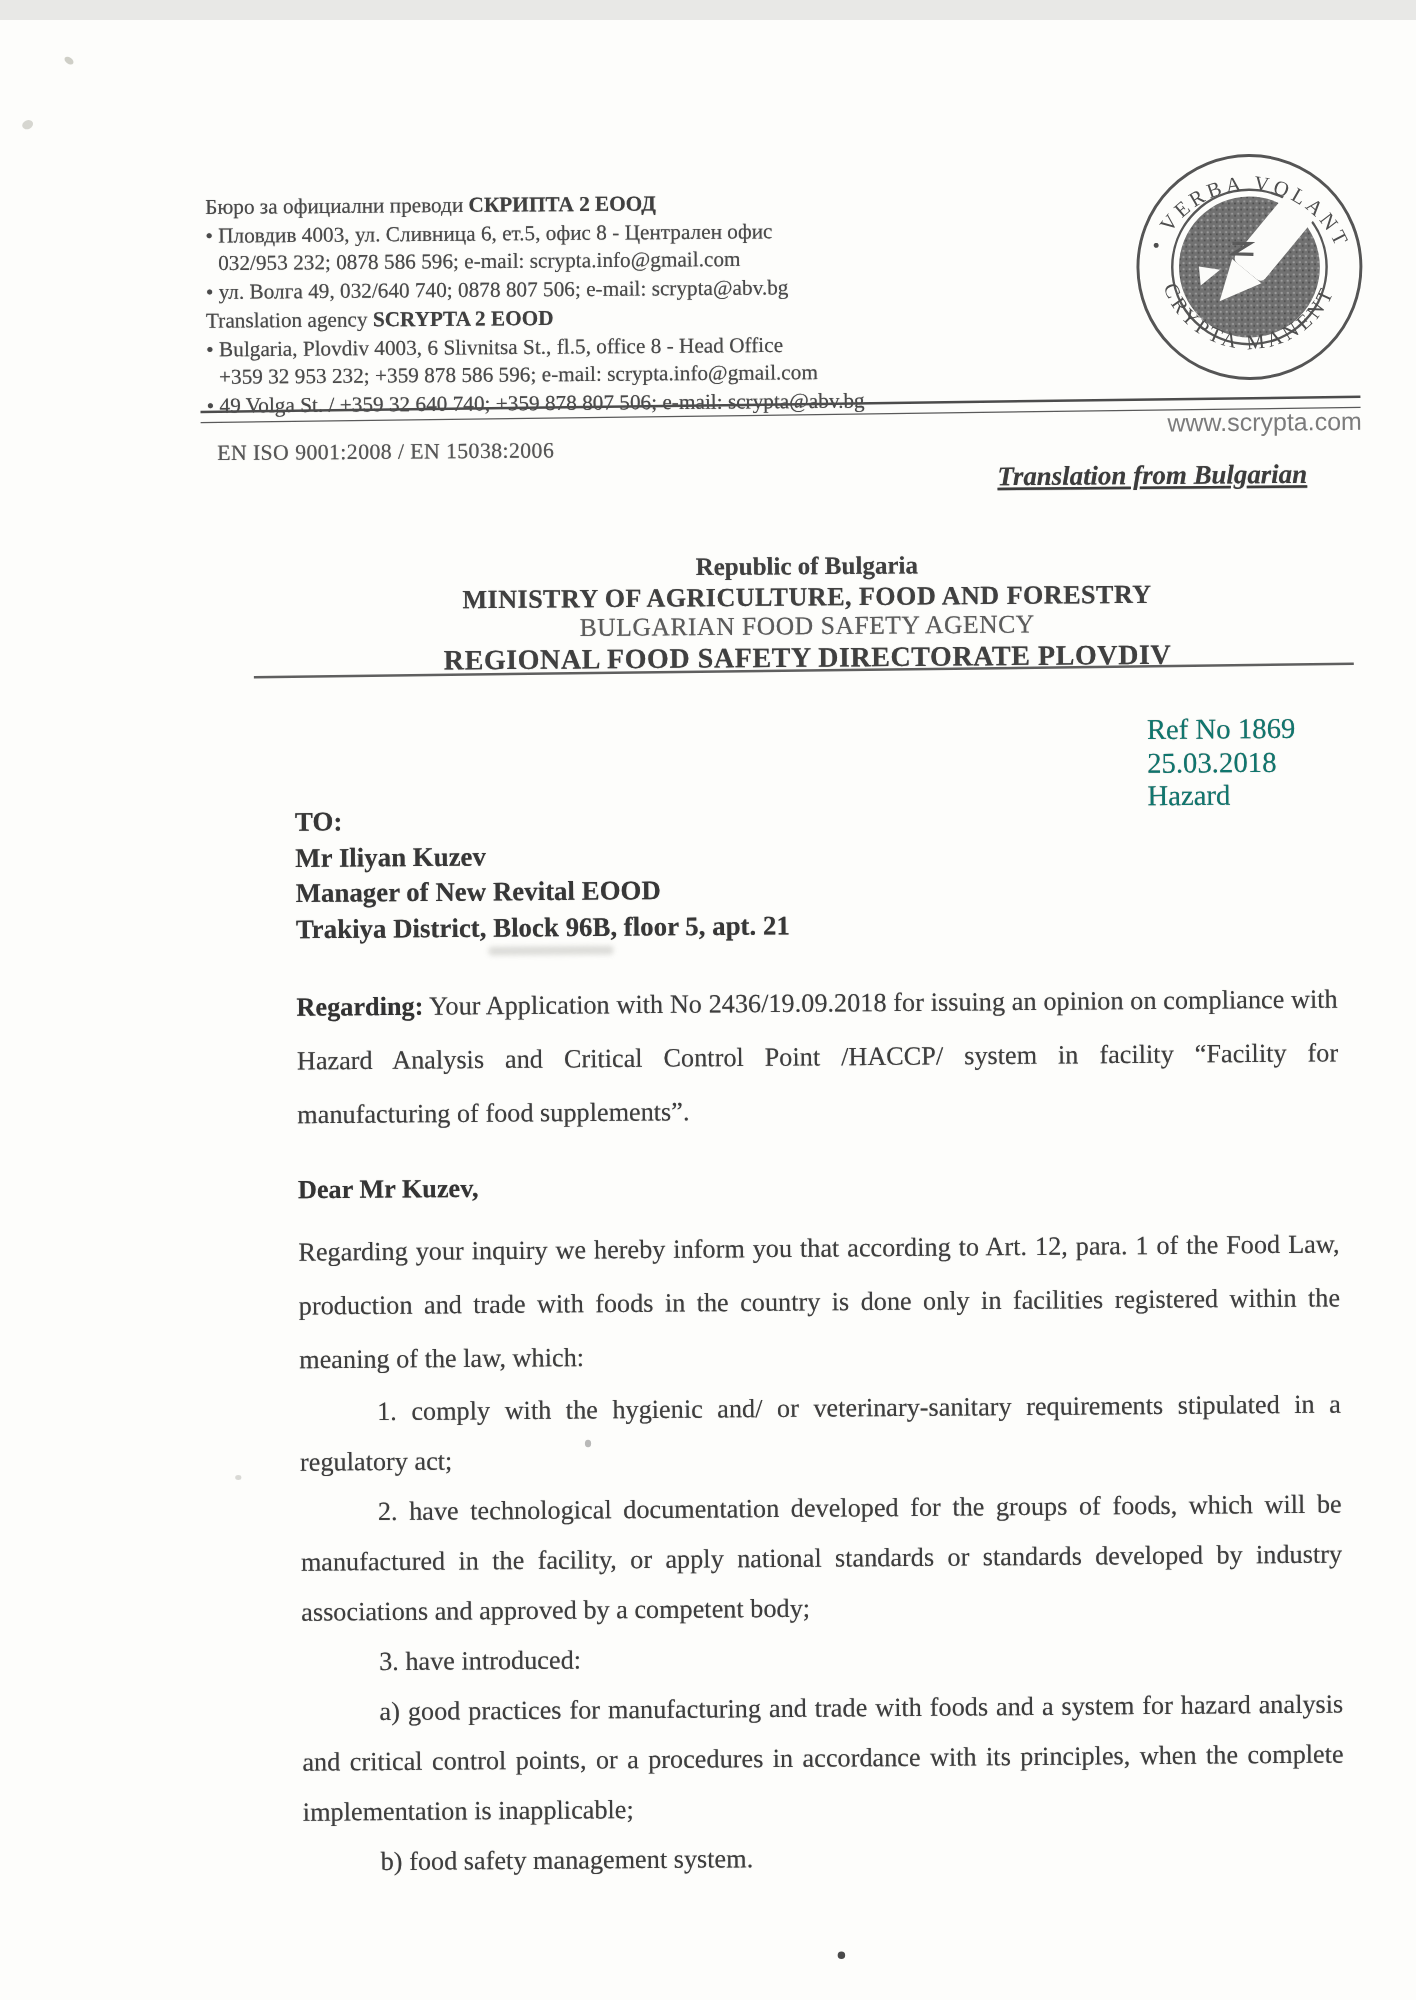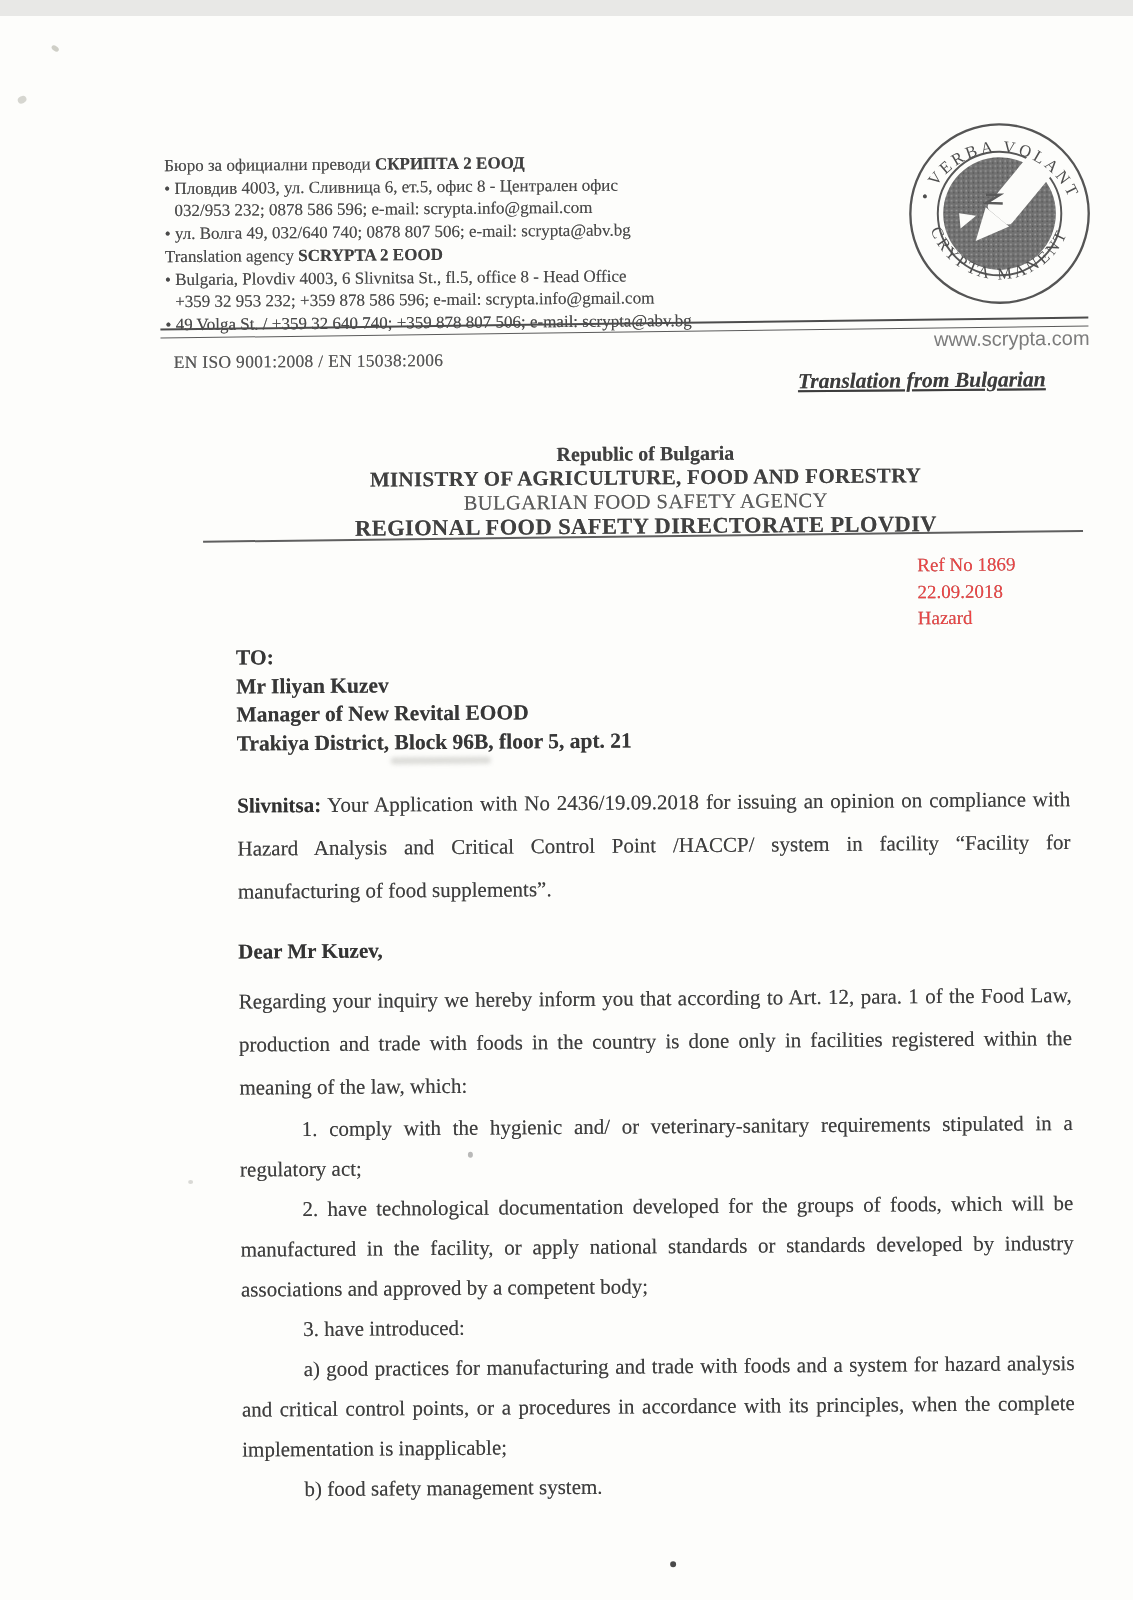--- a/index.html
+++ b/index.html
@@ -52,21 +52,21 @@
   }
 
   
   .org-header{position:absolute;left:228px;top:427px;width:838px;text-align:center;color:#404040;}
   .org-header .l1{font-size:20px;font-weight:bold;line-height:23px;}
   .org-header .l2{font-size:21px;font-weight:bold;line-height:24px;letter-spacing:0.3px;}
   .org-header .l3{font-size:20.5px;line-height:24px;color:#5c5c5c;letter-spacing:0.4px;}
   .org-header .l4{font-size:22.5px;font-weight:bold;line-height:25px;letter-spacing:0.4px;}
 
   
-  .ref-block{position:absolute;left:918px;top:539px;font-size:19px;line-height:26.5px;color:#ef4444;}
+  .ref-block{position:absolute;left:918px;top:558px;font-size:23px;line-height:26.5px;color:#0f766e;}
 
   
   .recipient{position:absolute;left:236px;top:625px;font-size:21.5px;font-weight:bold;line-height:28.5px;color:#373737;}
 
   
   .body-text{
     position:absolute;left:236px;top:766px;width:833px;
     font-size:21px;line-height:43px;text-align:justify;color:#3e3e3e;
   }
   .body-text p{margin:0;}
@@ -143,34 +143,34 @@
     <div class="org-header scan-text">
       <div class="l1">Republic of Bulgaria</div>
       <div class="l2">MINISTRY OF AGRICULTURE, FOOD AND FORESTRY</div>
       <div class="l3">BULGARIAN FOOD SAFETY AGENCY</div>
       <div class="l4">REGIONAL FOOD SAFETY DIRECTORATE PLOVDIV</div>
     </div>
     <div class="thin-rule"></div>
 
     <div class="ref-block scan-text">
       <div>Ref No 1869</div>
-      <div>22.09.2018</div>
+      <div>25.03.2018</div>
       <div>Hazard</div>
     </div>
 
     <div class="recipient scan-text">
       <div>TO:</div>
       <div>Mr Iliyan Kuzev</div>
       <div>Manager of New Revital EOOD</div>
       <div>Trakiya District, Block 96B, floor 5, apt. 21</div>
     </div>
     <div class="smudge"></div>
 
     <div class="body-text scan-text">
-      <p class="regarding"><b>Slivnitsa:</b> <span>Your Application with No 2436/19.09.2018 for issuing an opinion on compliance with Hazard Analysis and Critical Control Point /HACCP/ system in facility “Facility for manufacturing of food supplements”.</span></p>
+      <p class="regarding"><b>Regarding:</b> <span>Your Application with No 2436/19.09.2018 for issuing an opinion on compliance with Hazard Analysis and Critical Control Point /HACCP/ system in facility “Facility for manufacturing of food supplements”.</span></p>
       <p class="salutation">Dear Mr Kuzev,</p>
       <p class="para1">Regarding your inquiry we hereby inform you that according to Art. 12, para. 1 of the Food Law, production and trade with foods in the country is done only in facilities registered within the meaning of the law, which:</p>
       <p class="item">1. comply with the hygienic and/ or veterinary-sanitary requirements stipulated in a regulatory act;</p>
       <p class="item">2. have technological documentation developed for the groups of foods, which will be manufactured in the facility, or apply national standards or standards developed by industry associations and approved by a competent body;</p>
       <p class="item">3. have introduced:</p>
       <p class="item">a) good practices for manufacturing and trade with foods and a system for hazard analysis and critical control points, or a procedures in accordance with its principles, when the complete implementation is inapplicable;</p>
       <p class="item">b) food safety management system.</p>
     </div>
 
     <div class="speck sp1"></div>

